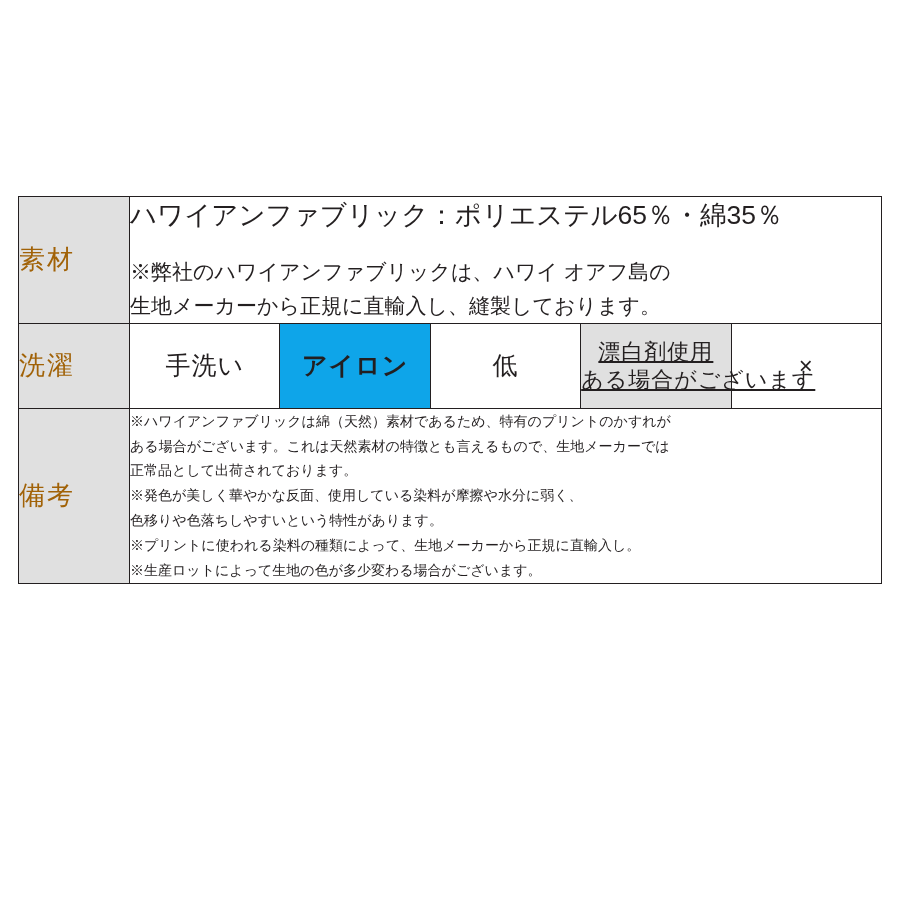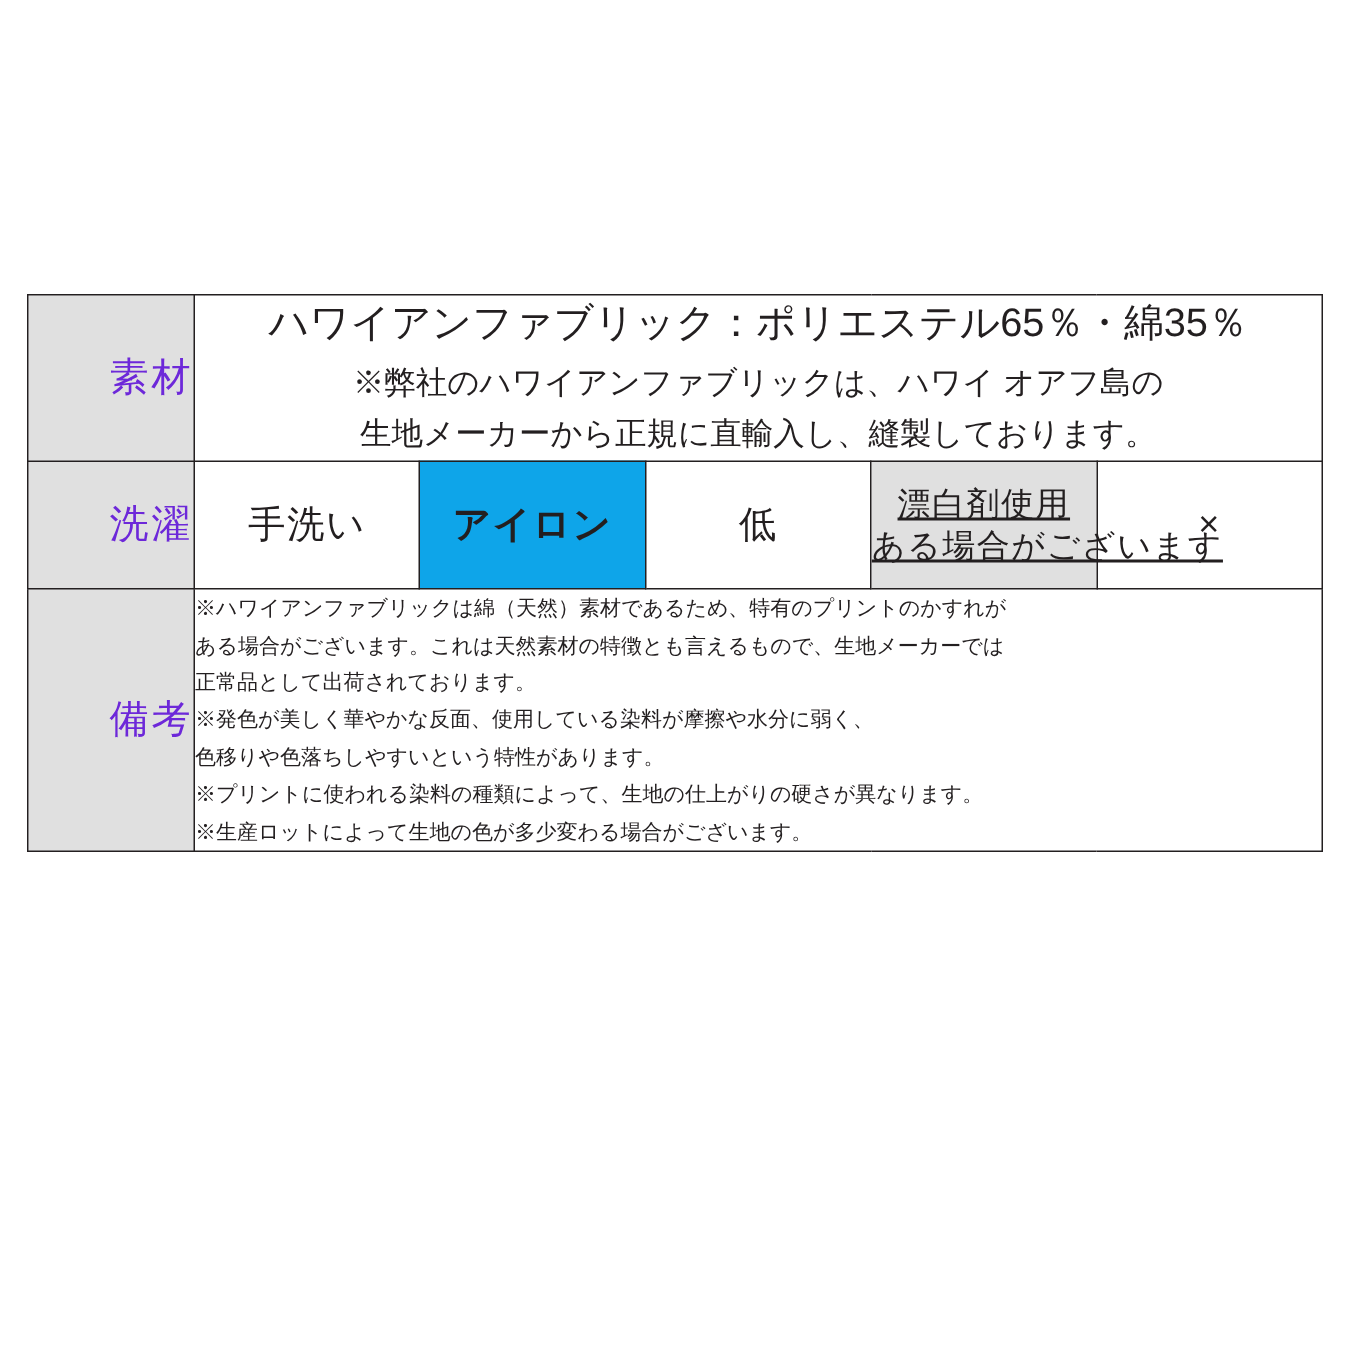--- a/index.html
+++ b/index.html
@@ -33,41 +33,40 @@
 
   .spec-table td {
     border: 1px solid #231f20;
     vertical-align: middle;
     padding: 0;
   }
 
   .row-label {
     width: 110px;
     background: #e0e0e0;
-    text-align: right;
+    text-align: left;
     font-size: 26px;
     letter-spacing: 2px;
-    color: #6d28d9;
+    color: #a16207;
   }
 
   
   .material-cell {
     padding: 16px 10px 18px 10px;
-    text-align: center;
   }
   .material-main {
     font-size: 26.5px;
     line-height: 1.42;
     letter-spacing: 0px;
     white-space: nowrap;
   }
   .material-note {
     font-size: 21px;
     line-height: 1.62;
-    margin-top: 4px;
+    margin-top: 20px;
     letter-spacing: 0px;
   }
   .material-note .ln {
     display: block;
     white-space: nowrap;
   }
 
   
   .wash-cell {
     text-align: center;
@@ -146,21 +145,21 @@
       </tr>
 
       <tr>
         <td class="row-label">備考</td>
         <td class="remarks-cell" colspan="5">
           <span class="ln">※ハワイアンファブリックは綿（天然）素材であるため、特有のプリントのかすれが</span>
           <span class="ln">ある場合がございます。これは天然素材の特徴とも言えるもので、生地メーカーでは</span>
           <span class="ln">正常品として出荷されております。</span>
           <span class="ln">※発色が美しく華やかな反面、使用している染料が摩擦や水分に弱く、</span>
           <span class="ln">色移りや色落ちしやすいという特性があります。</span>
-          <span class="ln">※プリントに使われる染料の種類によって、生地の仕上がりの硬さが異なります。</span>
+          <span class="ln">※プリントに使われる染料の種類によって、生地メーカーから正規に直輸入し。</span>
           <span class="ln">※生産ロットによって生地の色が多少変わる場合がございます。</span>
         </td>
       </tr>
 
     </tbody>
   </table>
 
 </div>
 
 </body></html>

